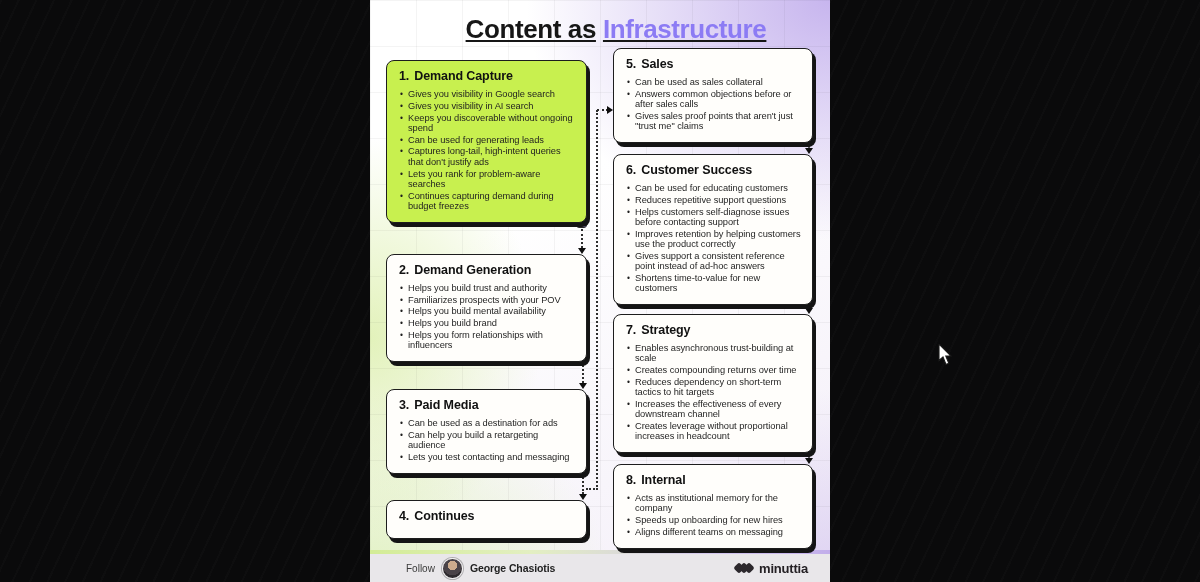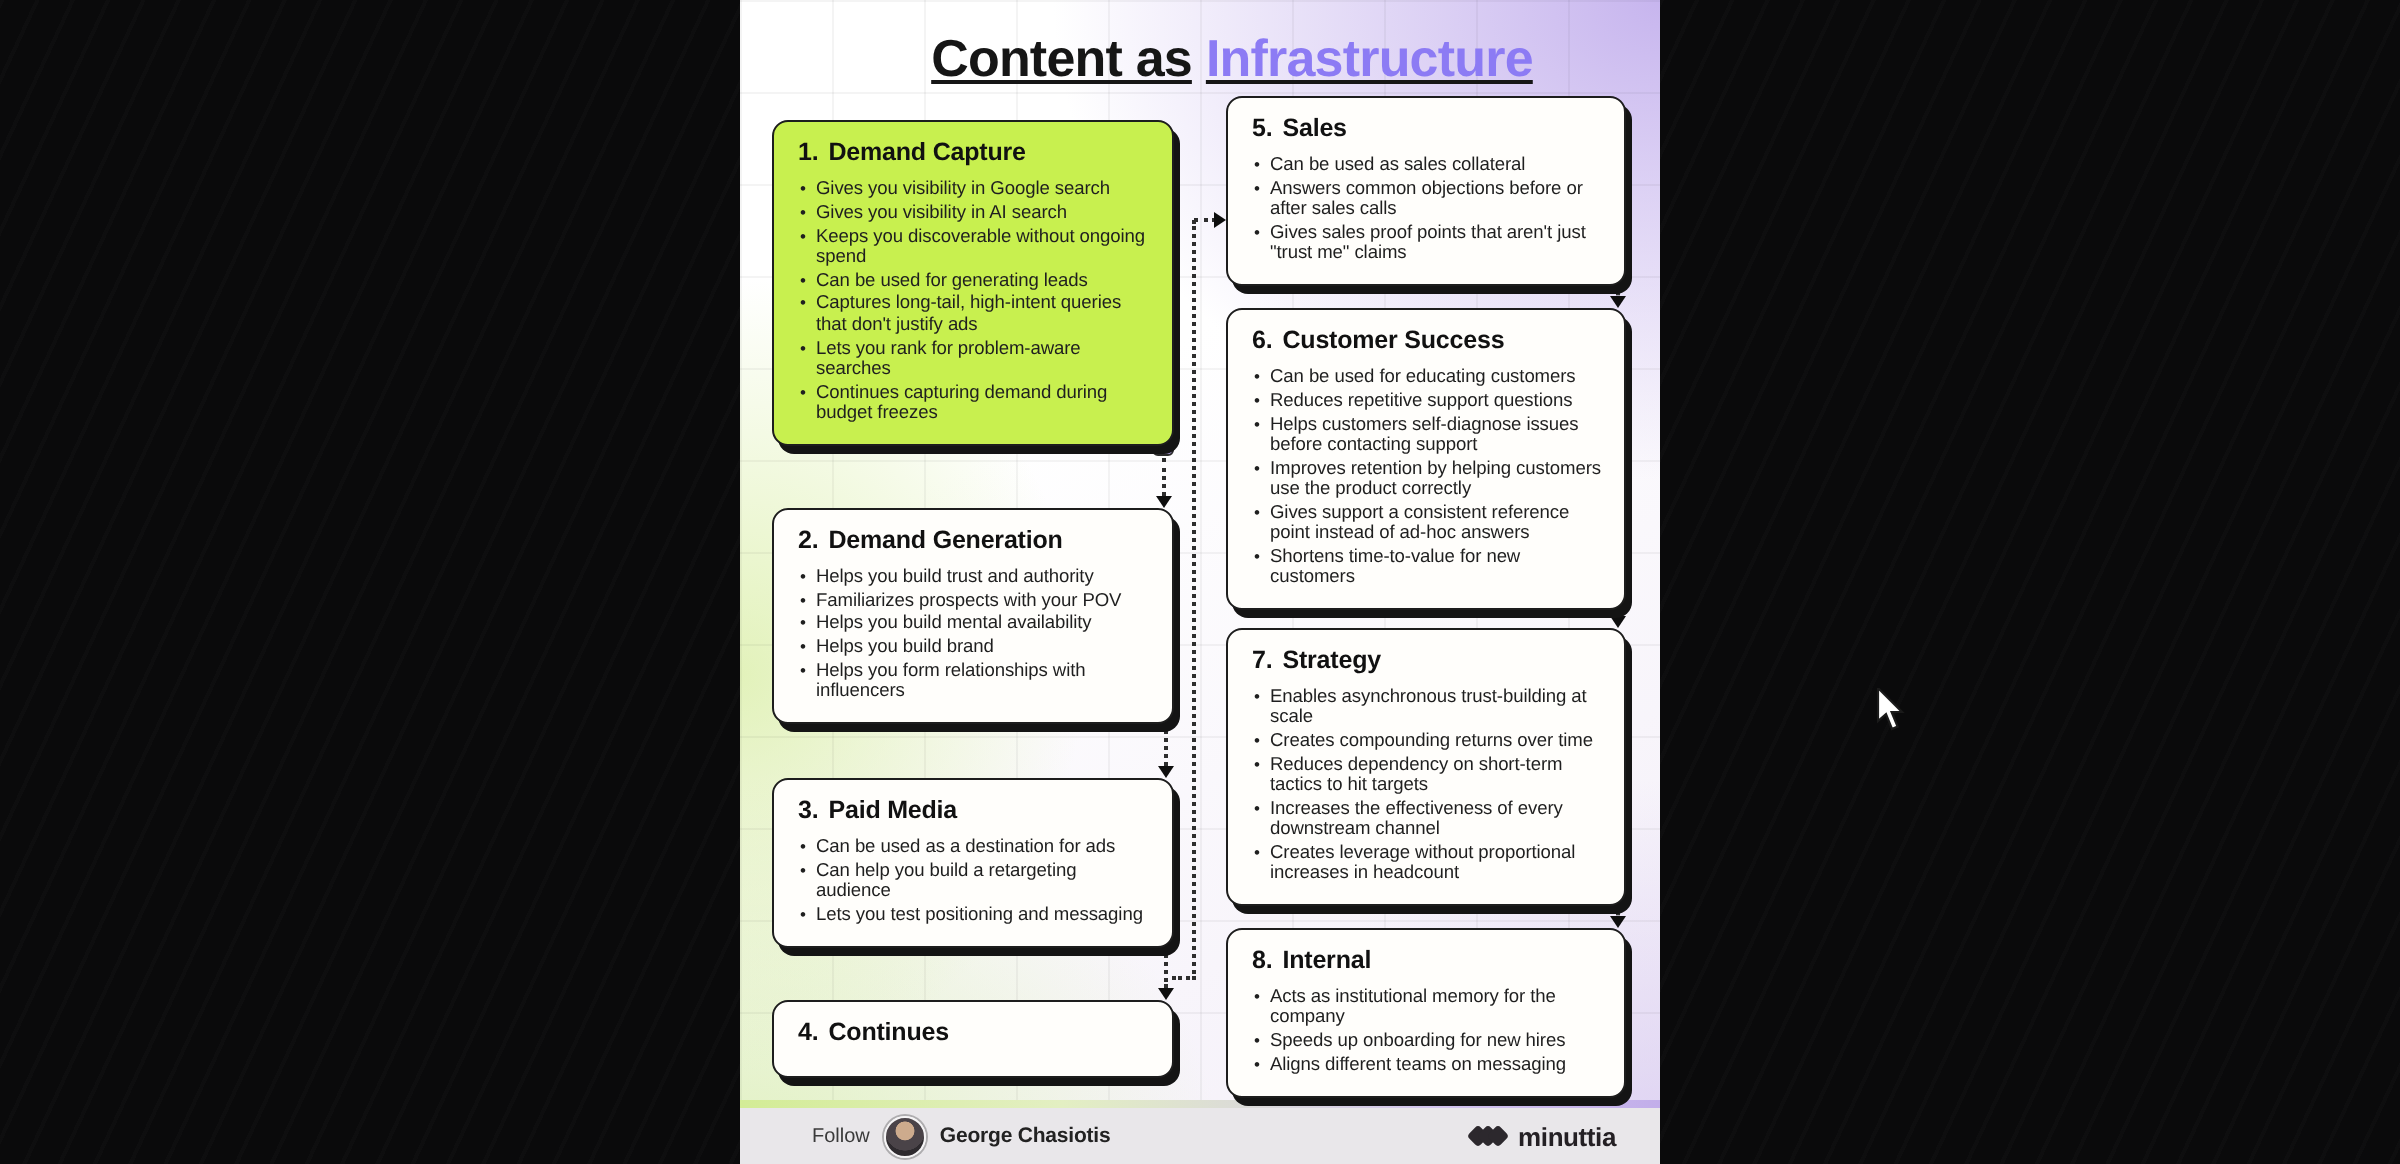--- a/index.html
+++ b/index.html
@@ -115,21 +115,21 @@
       </div>
       <div class="vconn h26">
         <div class="dot"></div>
         <div class="ah"></div>
       </div>
       <div class="card">
         <h2><span class="num">3.</span><span>Paid Media</span></h2>
         <ul>
             <li>Can be used as a destination for ads</li>
             <li>Can help you build a retargeting audience</li>
-            <li>Lets you test positioning and messaging</li>
+            <li>Lets you test contacting and messaging</li>
           </ul>
       </div>
       <div class="vconn h25">
         <div class="dot"></div>
         <div class="ah"></div>
       </div>
       <div class="card">
         <h2><span class="num">4.</span><span>Continues</span></h2>
       </div>
     </div>

